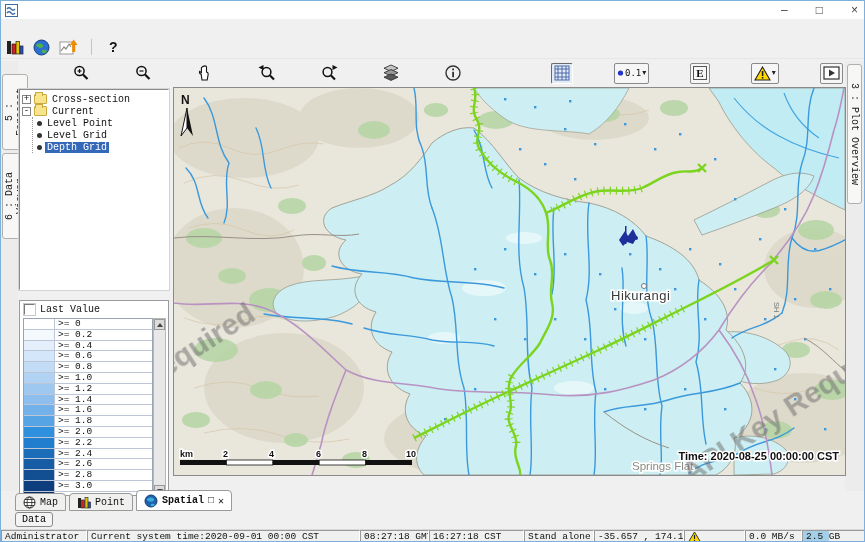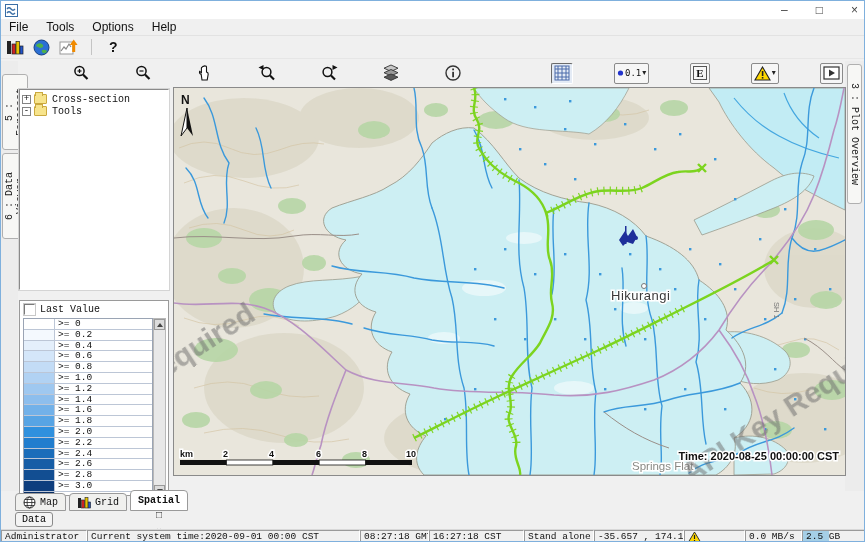--- a/index.html
+++ b/index.html
@@ -66,21 +66,21 @@
   .legend-scroll { position:absolute; right:2px; top:17px; width:13px; height:179px; background:#e8e8e8; border:1px solid #b8b8b8; }
   .sarrow { position:absolute; left:0; width:11px; height:11px; background:#dcdcdc; border:1px solid #9a9a9a; display:flex; align-items:center; justify-content:center; }
   .tri-up { width:0; height:0; border-left:3px solid transparent; border-right:3px solid transparent; border-bottom:4px solid #444; }
   .tri-dn { width:0; height:0; border-left:3px solid transparent; border-right:3px solid transparent; border-top:4px solid #444; }
   
   .map-area { position:absolute; left:172px; top:86px; width:673px; height:389px; border:1px solid #8a8a8a; background:#e9e6dc; }
   
   .tabbar { position:absolute; left:14px; top:488px; height:22px; display:flex; align-items:flex-end; gap:3px; }
   .btab { border:1px solid #9a9a9a; border-radius:4px 4px 0 0; background:#f0f0ee; height:18px;
     display:flex; align-items:center; gap:4px; padding:0 7px; font-family:"Liberation Mono",monospace; font-size:10px; }
-  .btab.active { background:#fff; height:21px; font-weight:bold;flex-direction:column; }
+  .btab.active { background:#fff; height:21px; font-weight:bold; }
   .tabglyph { font-size:10px; font-weight:bold; color:#222; }
   .logs-row { position:absolute; left:14px; top:510px; }
   .logs-btn { border:1px solid #8a8a8a; border-radius:3px; background:#f4f4f4; font-family:"Liberation Mono",monospace;
     font-size:10px; padding:1px 6px; }
   
   .status-bar { position:absolute; left:0; top:528px; width:100%; height:24px; display:flex; background:#a16207; border-top:1px solid #d8d8d8; }
   .scell { height:14px; border:1px solid; border-color:#9a9a9a #ffffff #ffffff #9a9a9a; background:#f0f0f0;
     font-family:"Liberation Mono",monospace; font-size:9.5px; line-height:12px; padding-left:3px;
     white-space:nowrap; overflow:hidden; flex:none; }
   .scell.mem { background:linear-gradient(to right,#a5cfe6 0 42%, #f0f0f0 42%); }
@@ -98,26 +98,20 @@
       <path d="M2,5 q2,-2.5 4,0 t4,0" fill="none" stroke="#3a6ea5" stroke-width="1.3"></path>
       <path d="M2,9 q2,-2.5 4,0 t4,0" fill="none" stroke="#3a6ea5" stroke-width="1.3"></path>
     </svg>
     <div class="win-controls">
       <span>–</span>
       <span>□</span>
       <span>×</span>
     </div>
   </div>
 
-  <div class="menubar">
-    <span>File</span>
-    <span>Tools</span>
-    <span>Options</span>
-    <span>Help</span>
-  </div>
 
   <div class="toolbar1">
     <svg width="18" height="17">
       <rect x="1" y="2" width="4" height="13" fill="#222"></rect>
       <rect x="6" y="5" width="3.5" height="10" fill="#cc2222" stroke="#222" stroke-width="0.7"></rect>
       <rect x="10" y="2.5" width="3.5" height="12.5" fill="#e6c400" stroke="#222" stroke-width="0.7"></rect>
       <rect x="14" y="7" width="3" height="8" fill="#2255cc" stroke="#222" stroke-width="0.7"></rect>
     </svg>
     <svg width="17" height="17">
       <circle cx="8.5" cy="8.5" r="7.5" fill="#2b6fd4" stroke="#16407e"></circle>
@@ -294,21 +288,35 @@
 
   <div class="tree-panel">
     <div class="trow">
       <span class="expander">+</span>
       <span class="folder"></span>
       <span class="tlabel">Cross-section</span>
     </div>
     <div class="trow">
       <span class="expander">-</span>
       <span class="folder"></span>
-      <span class="tlabel">Tools</span>
+      <span class="tlabel">Current</span>
+    </div>
+    <div class="tree-children">
+      <div class="trow">
+        <span class="bullet"></span>
+        <span class="tlabel">Level Point</span>
+      </div>
+      <div class="trow">
+        <span class="bullet"></span>
+        <span class="tlabel">Level Grid</span>
+      </div>
+      <div class="trow">
+        <span class="bullet"></span>
+        <span class="tlabel selected">Depth Grid</span>
+      </div>
     </div>
   </div>
 
   <div class="legend-panel">
     <div class="legend-head">
       <span class="checkbox"></span>
       <span>Last Value</span>
     </div>
     <div class="legend-table">
         <div class="lrow">
@@ -630,21 +638,21 @@
       </svg>
       <span>Map</span>
     </div>
     <div class="btab">
       <svg width="14" height="13">
         <rect x="1" y="2" width="3" height="10" fill="#222"></rect>
         <rect x="4.5" y="4" width="3" height="8" fill="#cc2222" stroke="#222" stroke-width="0.6"></rect>
         <rect x="8" y="1.5" width="3" height="10.5" fill="#e6c400" stroke="#222" stroke-width="0.6"></rect>
         <rect x="11.2" y="6" width="2.4" height="6" fill="#2255cc" stroke="#222" stroke-width="0.6"></rect>
       </svg>
-      <span>Grid</span>
+      <span>Point</span>
     </div>
     <div class="btab active">
       <svg width="14" height="14">
         <circle cx="7" cy="7" r="6" fill="#1f63b0" stroke="#123c6e"></circle>
         <path d="M3,5 q3,-2.5 6,-1 q2,1.5 0.5,3 q-3,1.5 -5,0 q-2,-0.5 -1.5,-2z" fill="#39b0d8"></path>
         <path d="M7,10 q2.5,-1 4,0.8 q-1.5,2 -3.5,1.4 q-1.5,-0.8 -0.5,-2.2z" fill="#39b0d8"></path>
       </svg>
       <span>Spatial</span>
       <span class="tabglyph">□</span>
       <span class="tabglyph">✕</span>

